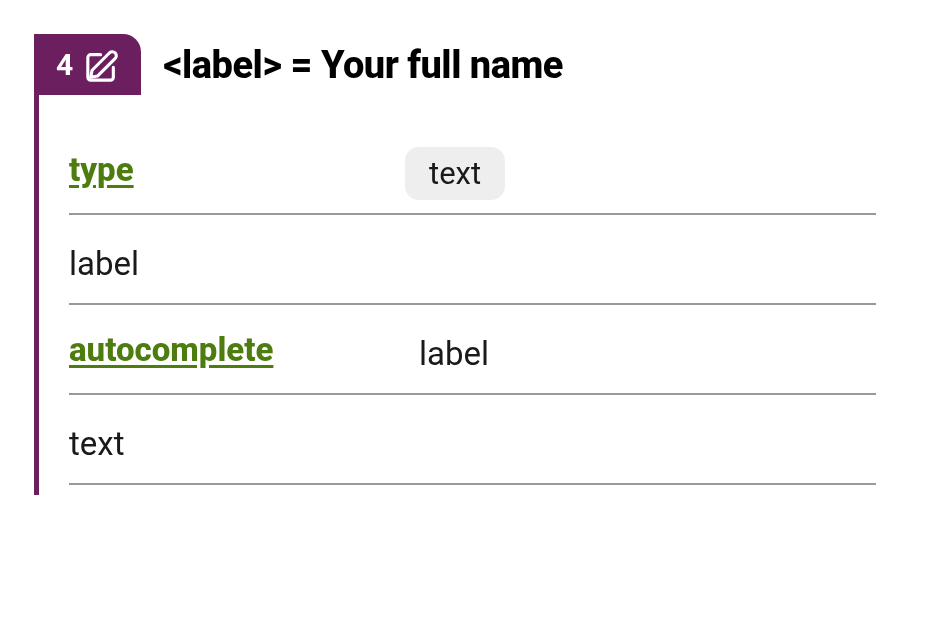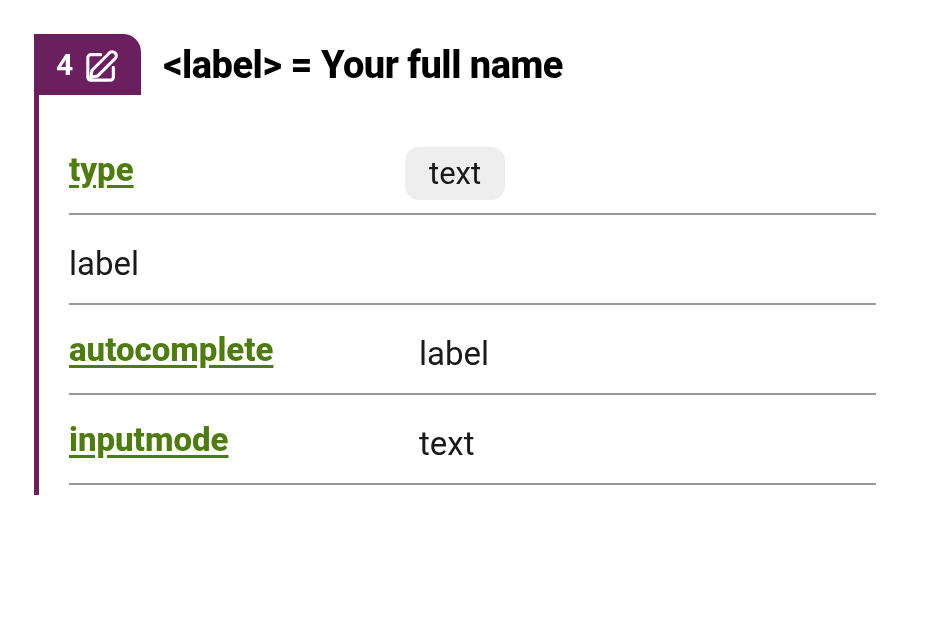--- a/index.html
+++ b/index.html
@@ -102,17 +102,16 @@
       </div>
     </div>
     <div class="row">
       <div class="row-value">label</div>
     </div>
     <div class="row">
       <div class="row-label">autocomplete</div>
       <div class="row-value">label</div>
     </div>
     <div class="row">
-      <div class="row-label">inputmode</div>
       <div class="row-value">text</div>
     </div>
   </div>
 </div>
 
 </body></html>

